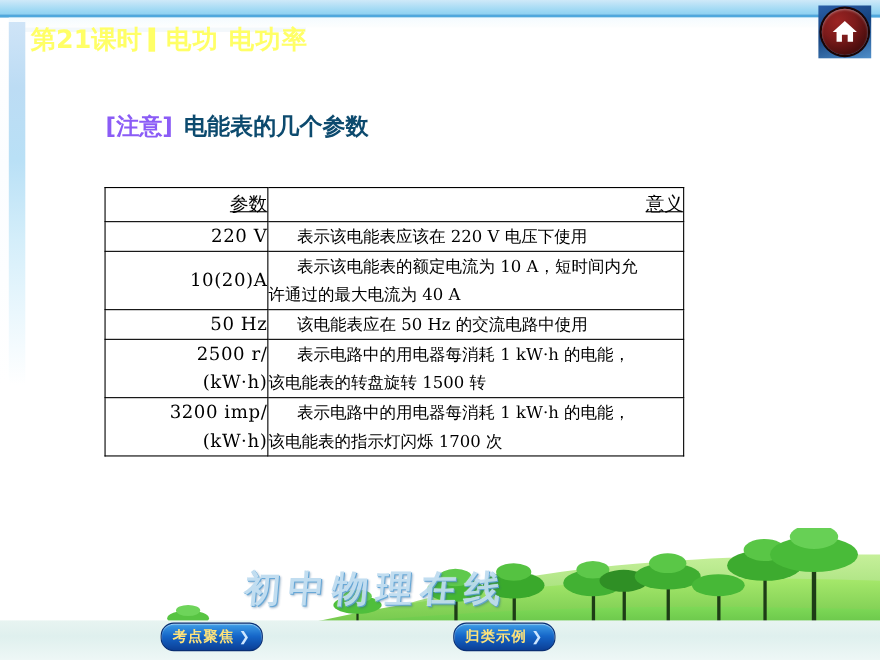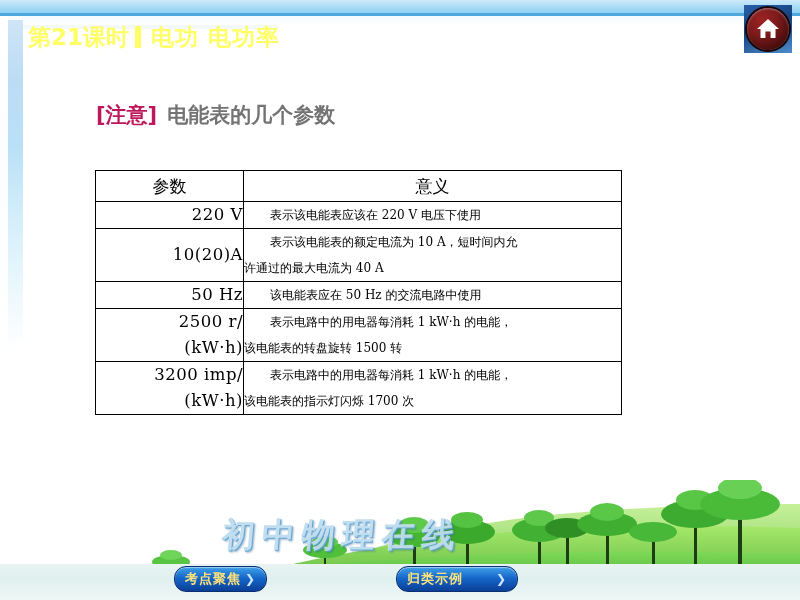--- a/index.html
+++ b/index.html
@@ -115,22 +115,22 @@
 
   
   .note-heading {
     position: absolute;
     left: 96px; top: 101px;
     font-size: 21px;
     font-weight: bold;
     white-space: nowrap;
     font-family: "DejaVu Sans", "Liberation Sans", sans-serif;
   }
-  .note-heading .tag { color: #be185d; }
-  .note-heading .txt { color: #737373; margin-left: 10px; }
+  .note-heading .tag { color: #8b5cf6; }
+  .note-heading .txt { color: #0c4a6e; margin-left: 10px; }
 
   
   .param-table {
     position: absolute;
     left: 95px; top: 170px;
     width: 526px;
     border-collapse: collapse;
     table-layout: fixed;
     font-family: "Liberation Serif", "DejaVu Serif", serif;
   }
@@ -146,34 +146,35 @@
   .cell-param {
     text-align: right;
     font-size: 16.5px;
     line-height: 26px;
     padding: 6px 4px;
     font-family: "DejaVu Serif", "Liberation Serif", serif;
     letter-spacing: .5px;
   }
   .cell-mean {
     text-align: left;
-    font-size: 12px;
+    font-size: 15px;
     line-height: 26px;
     padding: 6px 6px 6px 10px;
     font-family: "DejaVu Serif", "Liberation Serif", serif;
   }
   .cell-mean .indent { padding-left: 26px; display: block; }
   .cell-mean .flush  { display: block; }
   .head-cell {
-    text-align: center;
+    text-align: right;
     font-size: 17px;
     line-height: 30px;
     padding: 4px;
     font-family: "DejaVu Sans", "Liberation Sans", sans-serif;
     font-weight: bold;
+    text-decoration: underline;
   }
   .cell-param .l2 { display: block; }
 
   
   .scenery {
     position: absolute;
     left: 0; bottom: 0;
     width: 800px; height: 120px;
     overflow: hidden;
   }
@@ -215,22 +216,22 @@
     font-family: "DejaVu Sans", "Liberation Sans", sans-serif;
     white-space: nowrap;
     letter-spacing: 1px;
     cursor: pointer;
   }
   .btn-pill .chev {
     color: #cfe7ff;
     margin-left: 4px;
     font-size: 12px;
   }
-  .btn-left  { left: 146px; margin-left: 28px; }
-  .btn-right { left: 396px; gap: 29px; }
+  .btn-left  { left: 146px; }
+  .btn-right { left: 412px; }
 </style>
 </head>
 <body>
 
 <div class="slide">
 
   <div class="top-band"></div>
   <div class="top-rule"></div>
   <div class="top-faint"></div>
   <div class="top-faint2"></div>

